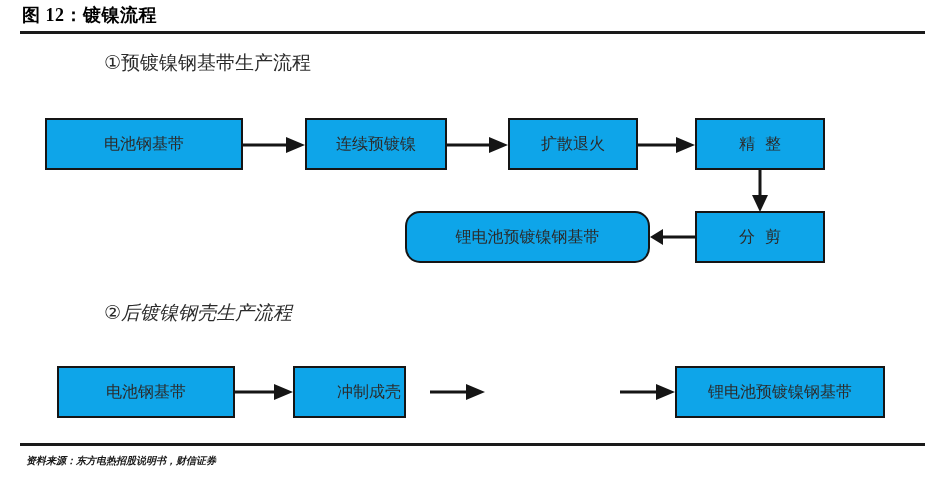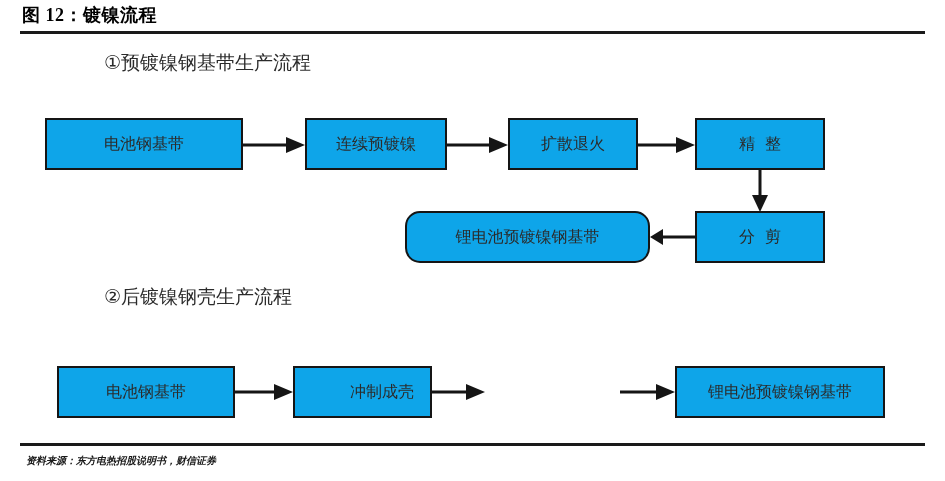--- a/index.html
+++ b/index.html
@@ -58,21 +58,21 @@
 
   
   .section-heading {
     position: absolute;
     font-family: "DejaVu Sans", "Liberation Sans", sans-serif;
     font-size: 19px;
     color: #2b2b2b;
     white-space: nowrap;
   }
   .section-heading.s1 { left: 104px; top: 50px; }
-  .section-heading.s2 { left: 104px; top: 284px; }
+  .section-heading.s2 { left: 104px; top: 300px; font-style: italic; }
 
   
   .pbox {
     position: absolute;
     box-sizing: border-box;
     border: 2px solid #151515;
     background: #0ea5e9;
     display: flex;
     align-items: center;
     justify-content: center;
@@ -87,21 +87,21 @@
   
   .b-r1-1 { left: 45px;  top: 118px; width: 198px; height: 52px; }
   .b-r1-2 { left: 305px; top: 118px; width: 142px; height: 52px; }
   .b-r1-3 { left: 508px; top: 118px; width: 130px; height: 52px; }
   .b-r1-4 { left: 695px; top: 118px; width: 130px; height: 52px; }
   
   .b-r2-1 { left: 405px; top: 211px; width: 245px; height: 52px; border-radius: 15px; }
   .b-r2-2 { left: 695px; top: 211px; width: 130px; height: 52px; }
   
   .b-r3-1 { left: 57px;  top: 366px; width: 178px; height: 52px; }
-  .b-r3-2 { left: 293px; top: 366px; width: 139px; height: 52px; padding-left: 39px; }
+  .b-r3-2 { left: 293px; top: 366px; width: 113px; height: 52px; padding-left: 39px; }
   .b-r3-3 { left: 485px; top: 366px; width: 135px; height: 52px; }
   .b-r3-4 { left: 675px; top: 366px; width: 210px; height: 52px; }
 
   
   .arrow { position: absolute; }
   .arrow svg { display: block; }
 </style>
 </head>
 <body>
 

